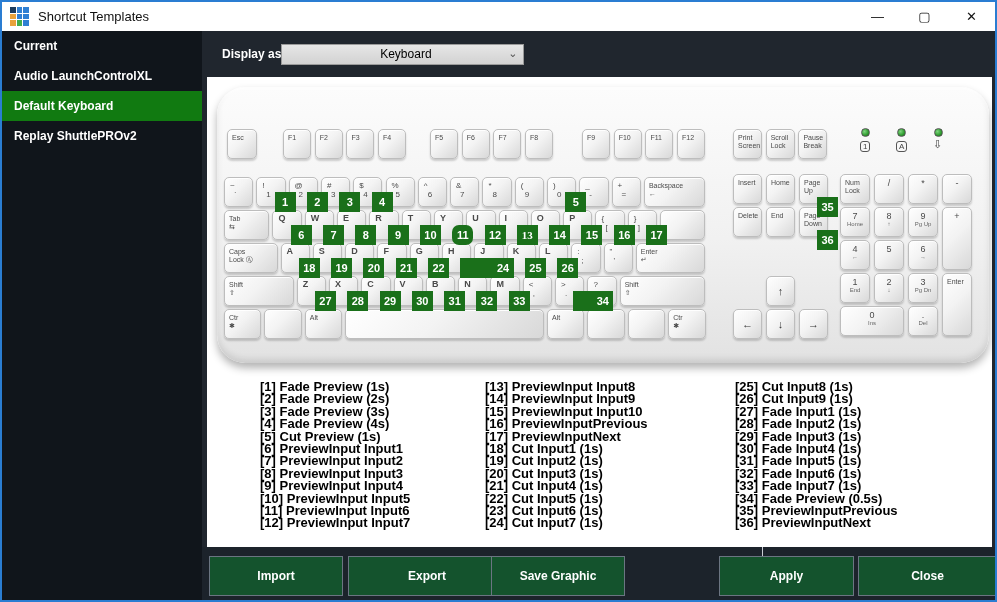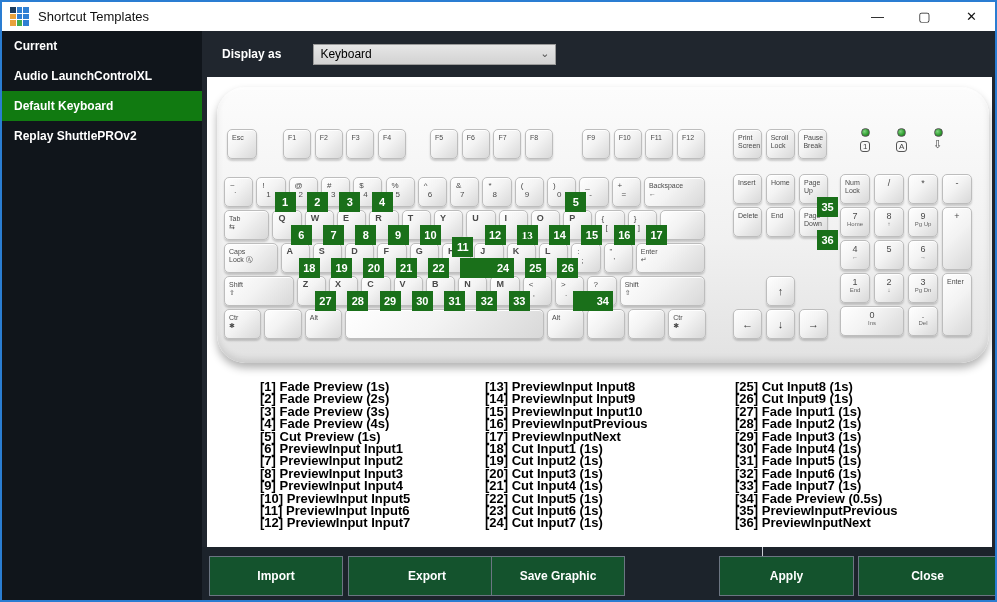--- a/index.html
+++ b/index.html
@@ -12,21 +12,21 @@
   .win-controls{margin-left:auto;display:flex;height:100%;}
   .win-btn{width:47px;height:100%;display:flex;align-items:center;justify-content:center;font-size:13px;color:#101010;cursor:default;}
   
   .bodyrow{display:flex;height:569px;}
   .sidebar{width:200px;background:#10151b;flex:none;}
   .sb-item{height:30px;line-height:30px;padding-left:12px;color:#ffffff;font-weight:bold;font-size:12px;white-space:nowrap;overflow:hidden;}
   .sb-item.selected{background:#117a11;}
   .main{position:relative;flex:1;background:#20262e;}
   .topbar{height:46px;display:flex;align-items:center;}
   .da-label{color:#fff;font-weight:bold;font-size:12px;margin-left:20px;}
-  .dropdown{margin-left:32px;width:243px;height:21px;background:linear-gradient(#e6e6e6,#d2d2d2);border:1px solid #9a9a9a;display:flex;align-items:center;font-size:12px;color:#000;padding-left:6px;box-sizing:border-box;position:relative;}
+  .dropdown{width:243px;height:21px;background:linear-gradient(#e6e6e6,#d2d2d2);border:1px solid #9a9a9a;display:flex;align-items:center;font-size:12px;color:#000;padding-left:6px;box-sizing:border-box;position:relative;justify-content:center;}
   .dd-chevron{position:absolute;right:6px;top:2px;color:#555;font-size:11px;}
   .content{position:absolute;left:5px;top:46px;width:785px;height:470px;background:#ffffff;}
   
   .kb-body{position:absolute;left:10px;top:10px;width:772px;height:276px;border-radius:28px;
     background:linear-gradient(180deg,#fcfcfc 0%,#f1f1f1 55%,#e2e2e2 100%);
     box-shadow:0 5px 9px rgba(0,0,0,.30), inset 0 -4px 6px rgba(0,0,0,.10), inset 0 2px 2px #fff;}
   .key{position:absolute;box-sizing:border-box;border:1px solid #bdbdbd;border-radius:5px;color:#4a4a4a;
     background:linear-gradient(135deg,#ffffff 0%,#f3f3f3 45%,#d8d8d8 100%);
     box-shadow:0 2px 2px rgba(0,0,0,.18), inset 0 1px 0 rgba(255,255,255,.9);}
   .key span{display:block;white-space:nowrap;}
@@ -235,21 +235,21 @@
               <span class="kt">R</span>
             </div>
             <div class="badge" style="left: 170.65px; top: 138px;">9</div>
             <div class="key letter" style="left: 184.65px; top: 123px; width: 29.3px; height: 30px;">
               <span class="kt">T</span>
             </div>
             <div class="badge" style="left: 202.95px; top: 138px;">10</div>
             <div class="key letter" style="left: 216.95px; top: 123px; width: 29.3px; height: 30px;">
               <span class="kt">Y</span>
             </div>
-            <div class="badge" style="left: 235.25px; top: 150px;">11</div>
+            <div class="badge" style="left: 235.25px; top: 138px; border-radius: 7px;">11</div>
             <div class="key letter" style="left: 249.25px; top: 123px; width: 29.3px; height: 30px;">
               <span class="kt">U</span>
             </div>
             <div class="badge" style="left: 267.55px; top: 138px;">12</div>
             <div class="key letter" style="left: 281.55px; top: 123px; width: 29.3px; height: 30px;">
               <span class="kt">I</span>
             </div>
             <div class="badge" style="left: 299.85px; top: 138px; font-family: Liberation Serif, serif;">13</div>
             <div class="key letter" style="left: 313.85px; top: 123px; width: 29.3px; height: 30px;">
               <span class="kt">O</span>

